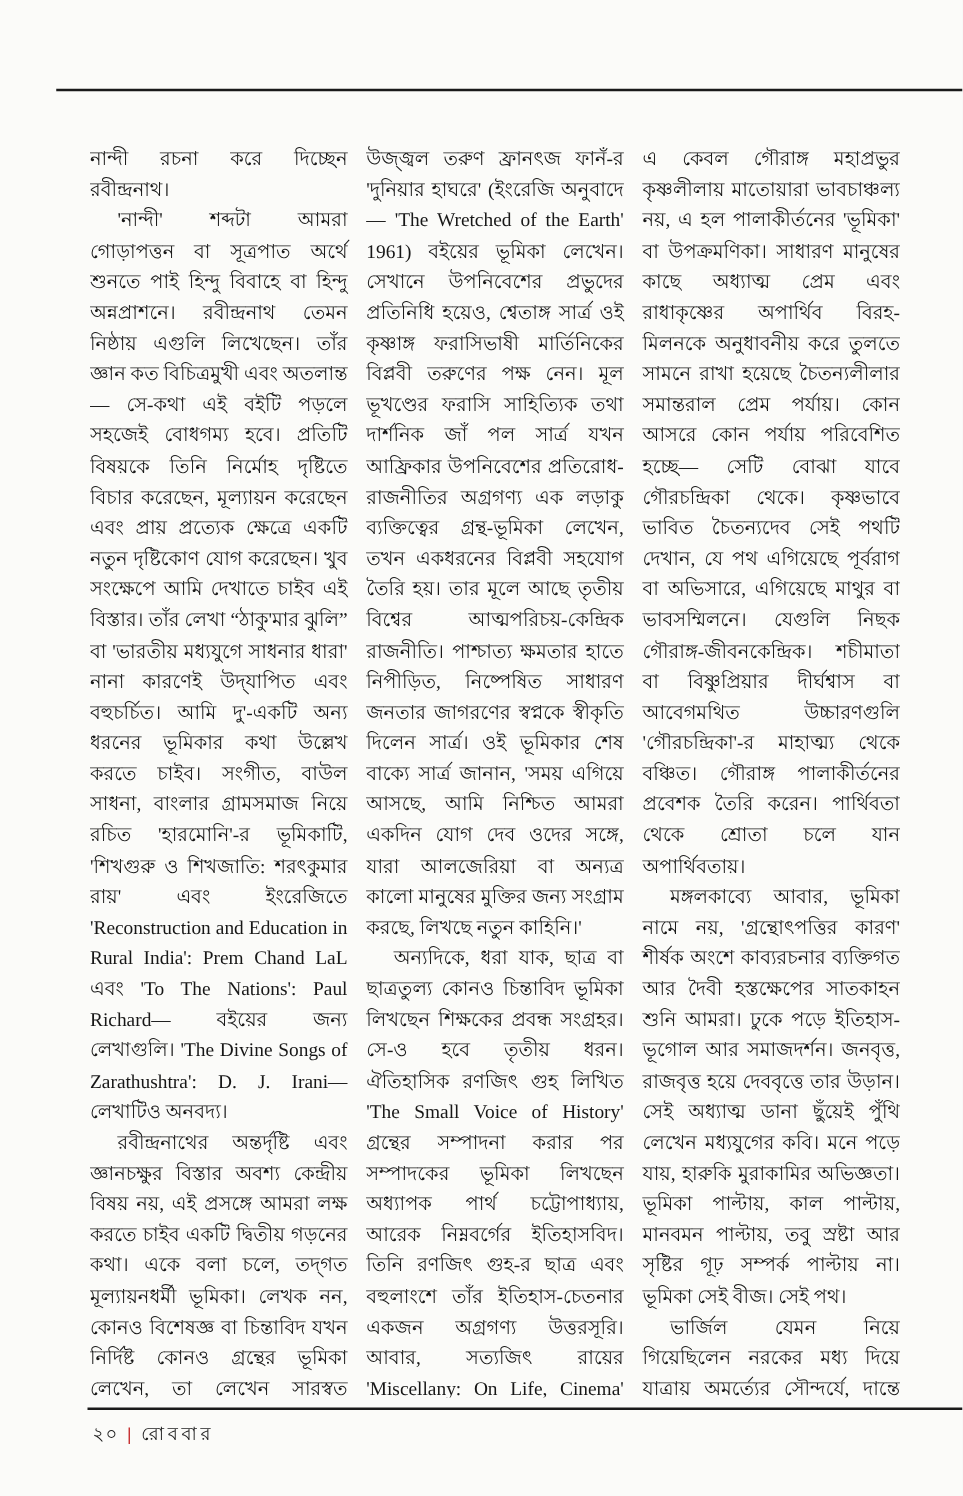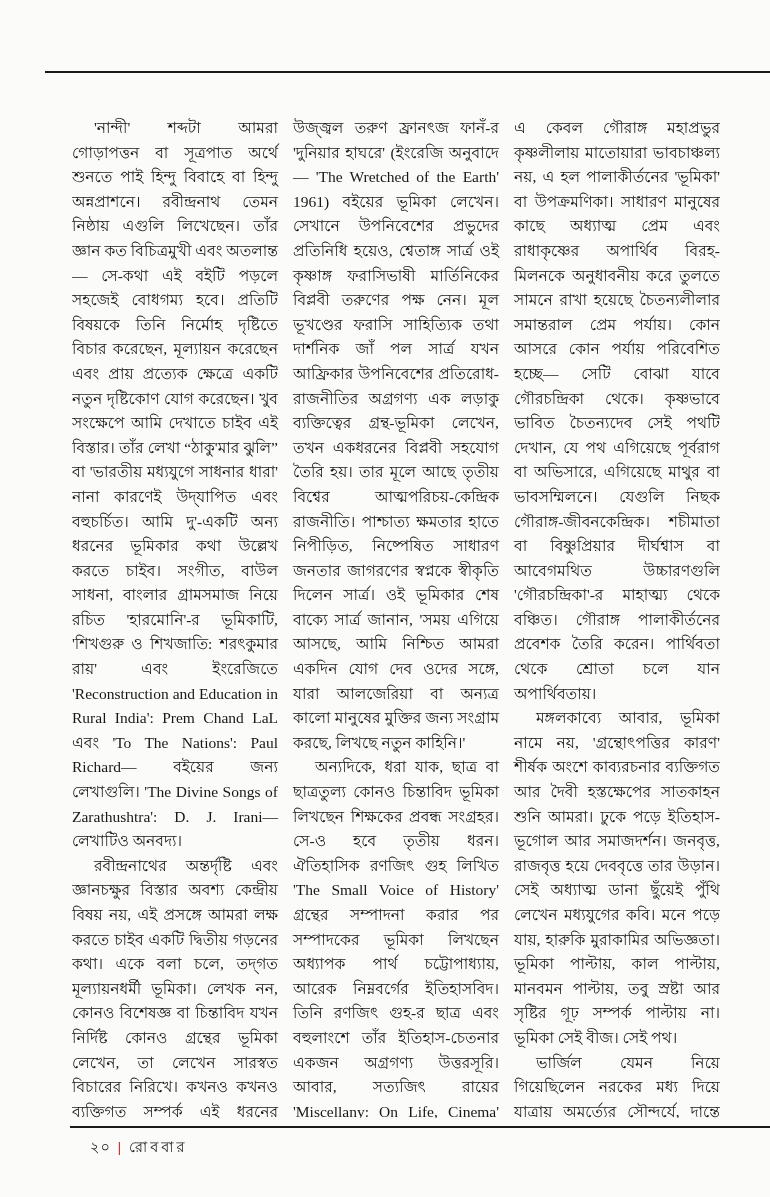--- a/index.html
+++ b/index.html
@@ -34,36 +34,37 @@
     word-break: break-word;
   }
   .para { margin: 0; }
   .para.indent { text-indent: 22px; font-family: Liberation Serif, serif; }
   .para.flush { text-indent: 0; }
   .bottom-rule {
     position: absolute; left: 70px; right: 0; top: 1126px;
     height: 2px; background: #1a1a1a;
   }
   .footer {
-    position: absolute; left: 90px; top: 1136px;
+    position: absolute; left: 74px; top: 1136px;
     font-size: 14.5px; color: #1b1b1b;
     letter-spacing: 1px;
   }
   .footer .sep { color: #c11718; padding: 0 7px; font-weight: bold; }
   .footer .pub { letter-spacing: 3px; }
 </style>
 </head>
 <body>
 
 <div class="page">
   <div class="top-rule"></div>
 
   <div class="content" id="content">
 
   <div class="column">
+        <p class="para flush">নান্দী রচনা করে দিচ্ছেন রবীন্দ্রনাথ।</p>
         <p class="para indent">'নান্দী' শব্দটা আমরা গোড়াপত্তন বা সূত্রপাত অর্থে শুনতে পাই হিন্দু বিবাহে বা হিন্দু অন্নপ্রাশনে। রবীন্দ্রনাথ তেমন নিষ্ঠায় এগুলি লিখেছেন। তাঁর জ্ঞান কত বিচিত্রমুখী এবং অতলান্ত— সে-কথা এই বইটি পড়লে সহজেই বোধগম্য হবে। প্রতিটি বিষয়কে তিনি নির্মোহ দৃষ্টিতে বিচার করেছেন, মূল্যায়ন করেছেন এবং প্রায় প্রত্যেক ক্ষেত্রে একটি নতুন দৃষ্টিকোণ যোগ করেছেন। খুব সংক্ষেপে আমি দেখাতে চাইব এই বিস্তার। তাঁর লেখা “ঠাকু'মার ঝুলি” বা 'ভারতীয় মধ্যযুগে সাধনার ধারা' নানা কারণেই উদ্‌যাপিত এবং বহুচর্চিত। আমি দু'-একটি অন্য ধরনের ভূমিকার কথা উল্লেখ করতে চাইব। সংগীত, বাউল সাধনা, বাংলার গ্রামসমাজ নিয়ে রচিত 'হারমোনি'-র ভূমিকাটি, 'শিখগুরু ও শিখজাতি: শরৎকুমার রায়' এবং ইংরেজিতে 'Reconstruction and Education in Rural India': Prem Chand LaL এবং 'To The Nations': Paul Richard— বইয়ের জন্য লেখাগুলি। 'The Divine Songs of Zarathushtra': D. J. Irani— লেখাটিও অনবদ্য।</p>
         <p class="para indent">রবীন্দ্রনাথের অন্তর্দৃষ্টি এবং জ্ঞানচক্ষুর বিস্তার অবশ্য কেন্দ্রীয় বিষয় নয়, এই প্রসঙ্গে আমরা লক্ষ করতে চাইব একটি দ্বিতীয় গড়নের কথা। একে বলা চলে, তদ্‌গত মূল্যায়নধর্মী ভূমিকা। লেখক নন, কোনও বিশেষজ্ঞ বা চিন্তাবিদ যখন নির্দিষ্ট কোনও গ্রন্থের ভূমিকা লেখেন, তা লেখেন সারস্বত বিচারের নিরিখে। কখনও কখনও ব্যক্তিগত সম্পর্ক এই ধরনের ভূমিকা রচনায় ক্রিয়াশীল থাকলেও মূলত এই উপস্থাপনা নৈর্ব্যক্তিক।</p>
       </div>
       <div class="column">
         <p class="para flush">উজ্জ্বল তরুণ ফ্রানৎজ ফানঁ-র 'দুনিয়ার হাঘরে' (ইংরেজি অনুবাদে— 'The Wretched of the Earth' 1961) বইয়ের ভূমিকা লেখেন। সেখানে উপনিবেশের প্রভুদের প্রতিনিধি হয়েও, শ্বেতাঙ্গ সার্ত্র ওই কৃষ্ণাঙ্গ ফরাসিভাষী মার্তিনিকের বিপ্লবী তরুণের পক্ষ নেন। মূল ভূখণ্ডের ফরাসি সাহিত্যিক তথা দার্শনিক জাঁ পল সার্ত্র যখন আফ্রিকার উপনিবেশের প্রতিরোধ-রাজনীতির অগ্রগণ্য এক লড়াকু ব্যক্তিত্বের গ্রন্থ-ভূমিকা লেখেন, তখন একধরনের বিপ্লবী সহযোগ তৈরি হয়। তার মূলে আছে তৃতীয় বিশ্বের আত্মপরিচয়-কেন্দ্রিক রাজনীতি। পাশ্চাত্য ক্ষমতার হাতে নিপীড়িত, নিষ্পেষিত সাধারণ জনতার জাগরণের স্বপ্নকে স্বীকৃতি দিলেন সার্ত্র। ওই ভূমিকার শেষ বাক্যে সার্ত্র জানান, 'সময় এগিয়ে আসছে, আমি নিশ্চিত আমরা একদিন যোগ দেব ওদের সঙ্গে, যারা আলজেরিয়া বা অন্যত্র কালো মানুষের মুক্তির জন্য সংগ্রাম করছে, লিখছে নতুন কাহিনি।'</p>
         <p class="para indent">অন্যদিকে, ধরা যাক, ছাত্র বা ছাত্রতুল্য কোনও চিন্তাবিদ ভূমিকা লিখছেন শিক্ষকের প্রবন্ধ সংগ্রহর। সে-ও হবে তৃতীয় ধরন। ঐতিহাসিক রণজিৎ গুহ লিখিত 'The Small Voice of History' গ্রন্থের সম্পাদনা করার পর সম্পাদকের ভূমিকা লিখছেন অধ্যাপক পার্থ চট্টোপাধ্যায়, আরেক নিম্নবর্গের ইতিহাসবিদ। তিনি রণজিৎ গুহ-র ছাত্র এবং বহুলাংশে তাঁর ইতিহাস-চেতনার একজন অগ্রগণ্য উত্তরসূরি। আবার, সত্যজিৎ রায়ের 'Miscellany: On Life, Cinema' (2022) বইটির সম্পাদনা করেছেন এবং সম্পাদকের মুখবন্ধ লিখেছেন পুত্র সন্দীপ রায়। সেই ভূমিকায় তিনি মেনে নিয়েছেন, এত নিকটজন সম্পর্কে, এত ঘনিষ্ঠ সম্পর্কে থেকে— কোনও নৈর্ব্যক্তিক বিচার সম্ভব নয়। তবু তাঁর মনে হয়, তাঁর বাবা সত্যজিৎ রায়ের রচনাগুলির অনন্য বৈশিষ্ট্য হল এর, 'Clarity of thought', 'Sense of humour' এবং 'economy of expresion, which coupled with a sensitive mind.' এখানেও মিলেমিশে যায় ব্যক্তিগত আর নৈর্ব্যক্তিক।</p>
       </div>
       <div class="column">
         <p class="para flush">এ কেবল গৌরাঙ্গ মহাপ্রভুর কৃষ্ণলীলায় মাতোয়ারা ভাবচাঞ্চল্য নয়, এ হল পালাকীর্তনের 'ভূমিকা' বা উপক্রমণিকা। সাধারণ মানুষের কাছে অধ্যাত্ম প্রেম এবং রাধাকৃষ্ণের অপার্থিব বিরহ-মিলনকে অনুধাবনীয় করে তুলতে সামনে রাখা হয়েছে চৈতন্যলীলার সমান্তরাল প্রেম পর্যায়। কোন আসরে কোন পর্যায় পরিবেশিত হচ্ছে— সেটি বোঝা যাবে গৌরচন্দ্রিকা থেকে। কৃষ্ণভাবে ভাবিত চৈতন্যদেব সেই পথটি দেখান, যে পথ এগিয়েছে পূর্বরাগ বা অভিসারে, এগিয়েছে মাথুর বা ভাবসম্মিলনে। যেগুলি নিছক গৌরাঙ্গ-জীবনকেন্দ্রিক। শচীমাতা বা বিষ্ণুপ্রিয়ার দীর্ঘশ্বাস বা আবেগমথিত উচ্চারণগুলি 'গৌরচন্দ্রিকা'-র মাহাত্ম্য থেকে বঞ্চিত। গৌরাঙ্গ পালাকীর্তনের প্রবেশক তৈরি করেন। পার্থিবতা থেকে শ্রোতা চলে যান অপার্থিবতায়।</p>
         <p class="para indent">মঙ্গলকাব্যে আবার, ভূমিকা নামে নয়, 'গ্রন্থোৎপত্তির কারণ' শীর্ষক অংশে কাব্যরচনার ব্যক্তিগত আর দৈবী হস্তক্ষেপের সাতকাহন শুনি আমরা। ঢুকে পড়ে ইতিহাস-ভূগোল আর সমাজদর্শন। জনবৃত্ত, রাজবৃত্ত হয়ে দেববৃত্তে তার উড়ান। সেই অধ্যাত্ম ডানা ছুঁয়েই পুঁথি লেখেন মধ্যযুগের কবি। মনে পড়ে যায়, হারুকি মুরাকামির অভিজ্ঞতা। ভূমিকা পাল্টায়, কাল পাল্টায়, মানবমন পাল্টায়, তবু স্রষ্টা আর সৃষ্টির গূঢ় সম্পর্ক পাল্টায় না। ভূমিকা সেই বীজ। সেই পথ।</p>

